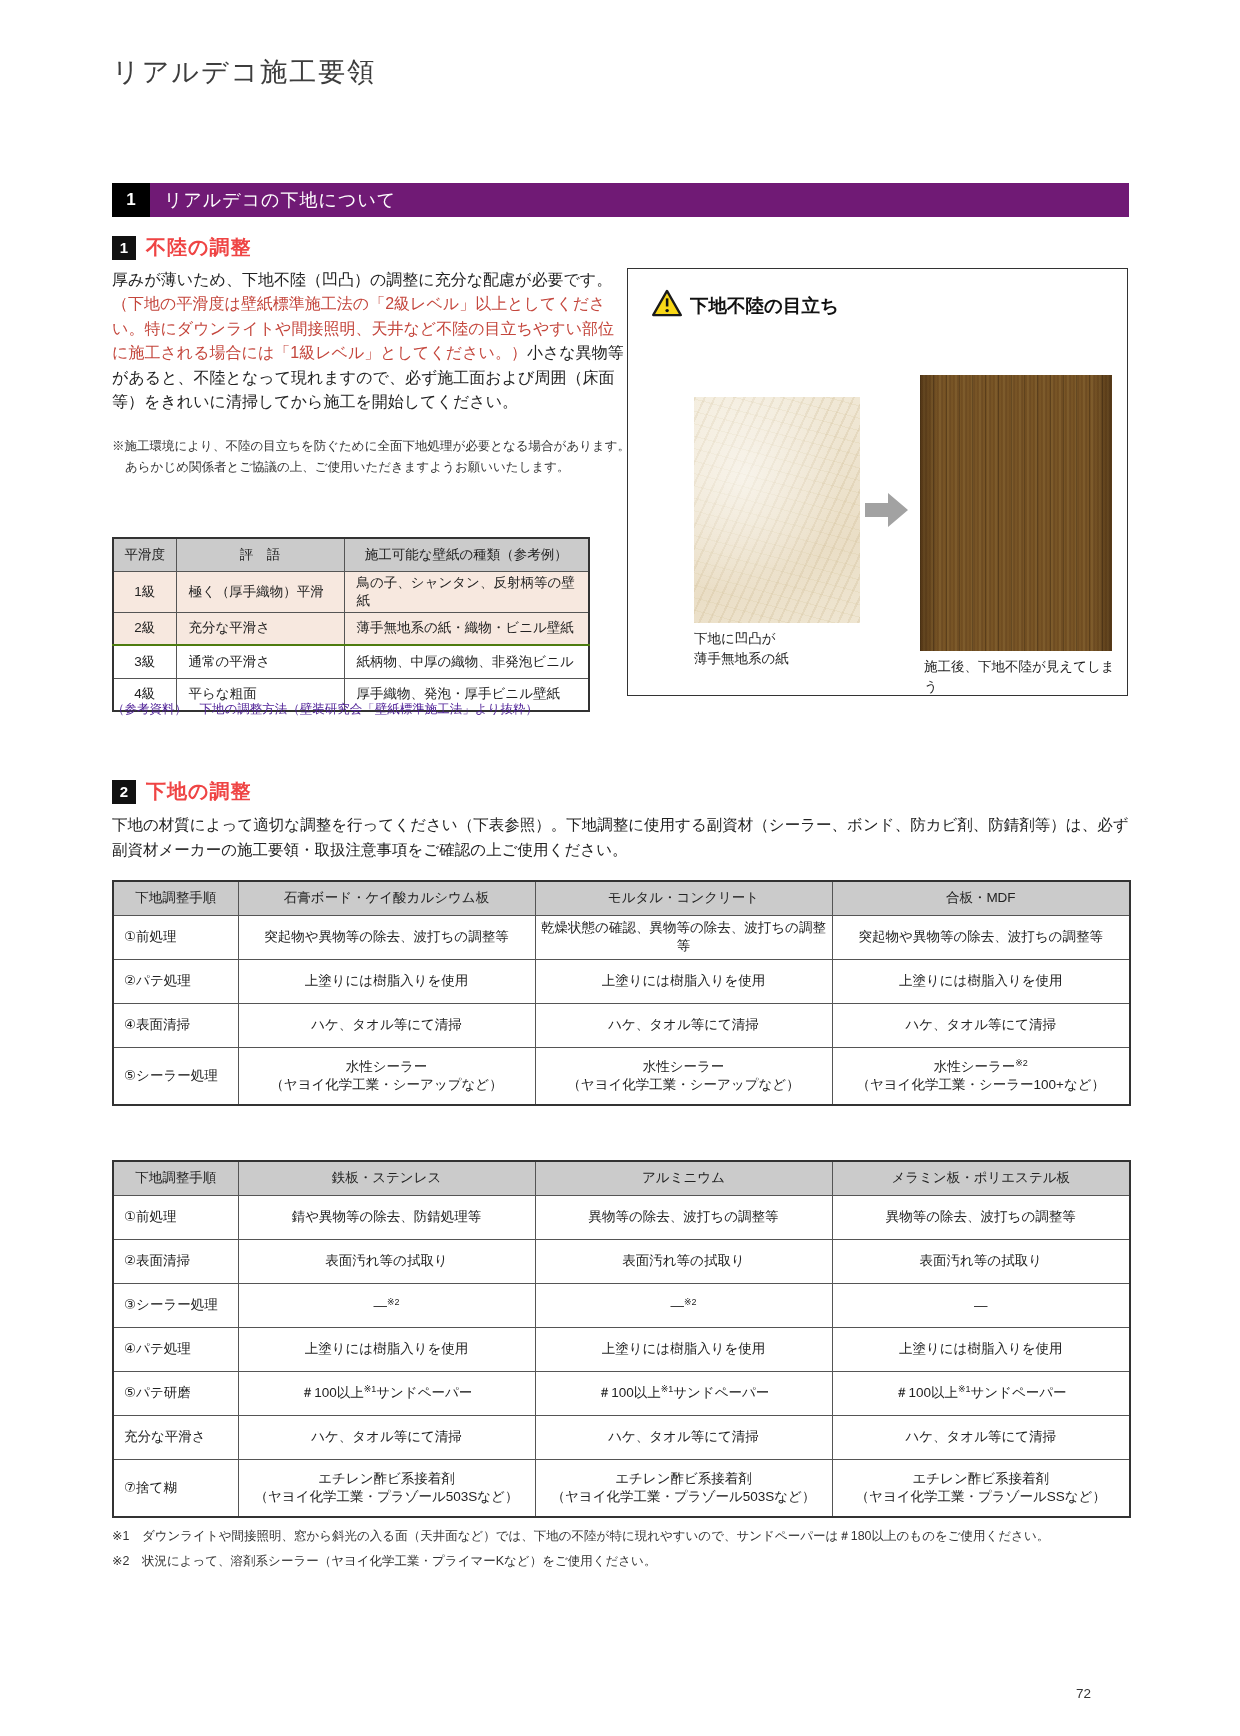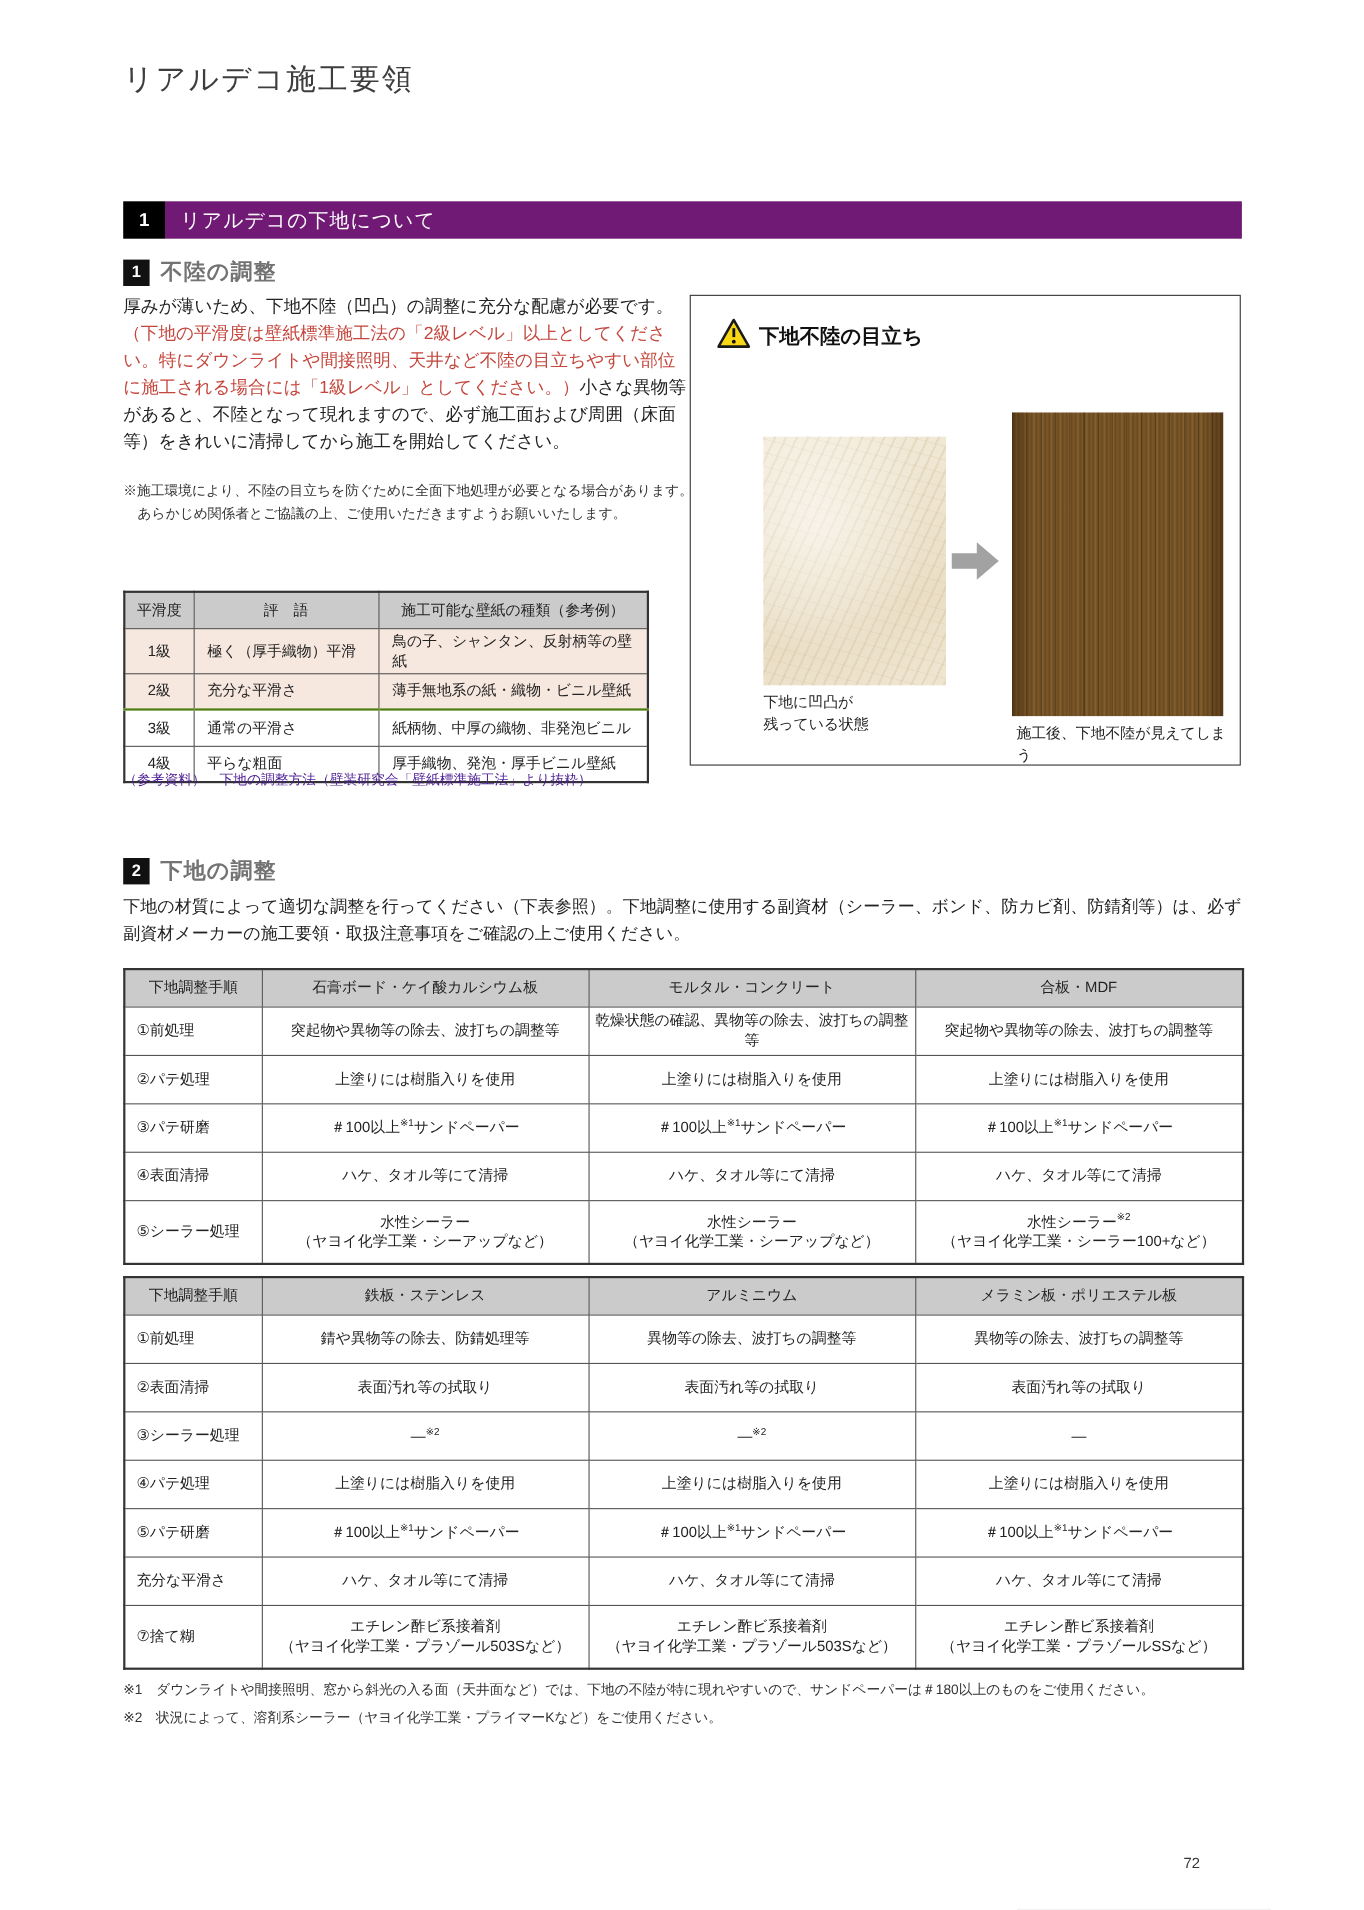--- a/index.html
+++ b/index.html
@@ -18,21 +18,21 @@
   #secbar { left:112px; top:183px; width:1017px; height:34px; display:flex; }
   #secbar .numbox { width:38px; height:34px; background:#000; color:#fff; font-size:17px; font-weight:bold;
     display:flex; align-items:center; justify-content:center; }
   #secbar .barlabel { flex:1; background:#701a75; color:#fff; font-size:18px; line-height:34px;
     padding-left:14px; letter-spacing:1px; }
 
   
   .subhead { display:flex; align-items:center; }
   .subhead .badge { width:24px; height:24px; background:#111; color:#fff; font-size:15px; font-weight:bold;
     display:flex; align-items:center; justify-content:center; }
-  .subhead .shlabel { margin-left:10px; color:#737373; font-size:20px; font-weight:bold; letter-spacing:1px; }
+  .subhead .shlabel { margin-left:10px; color:#ef4444; font-size:20px; font-weight:bold; letter-spacing:1px; }
   #sub1 { left:112px; top:234px; }
   #sub2 { left:112px; top:778px; }
 
   
   #para1 { left:112px; top:268px; width:512px; font-size:16px; line-height:1.53; color:#222; }
   #para1 .red { color:#c4463c; }
   #note1 { left:112px; top:436px; font-size:12.5px; line-height:1.65; color:#333;font-family:Liberation Serif, serif; }
   #note1 .nl2 { display:block; margin-left:13px; }
   #ref1  { left:112px; top:701px; font-size:12.5px; color:#4c1d95; }
   #intro2 { left:112px; top:813px; width:1020px; font-size:15.5px; line-height:1.6; color:#222; }
@@ -166,21 +166,21 @@
     </div>
     <div id="img-before"></div>
     <div id="img-after"></div>
     <div id="warrow">
       <svg width="44" height="40" viewBox="0 0 44 40">
           <path d="M0 13 H23 V3 L43 20 L23 37 V27 H0 Z" fill="#a2a2a2"></path>
         </svg>
     </div>
     <div id="wcap-before" class="wcap">
       <span style="display:block">下地に凹凸が</span>
-      <span style="display:block">残っている状態</span>
+      <span style="display:block">薄手無地系の紙</span>
     </div>
     <div id="wcap-after" class="wcap">施工後、下地不陸が見えてしまう</div>
   </div>
 
   <div id="sub2" class="abs subhead">
     <div class="badge">2</div>
     <div class="shlabel">下地の調整</div>
   </div>
 
   <p id="intro2" class="abs">下地の材質によって適切な調整を行ってください（下表参照）。下地調整に使用する副資材（シーラー、ボンド、防カビ剤、防錆剤等）は、必ず副資材メーカーの施工要領・取扱注意事項をご確認の上ご使用ください。</p>
@@ -206,26 +206,20 @@
         <td>乾燥状態の確認、異物等の除去、波打ちの調整等</td>
         <td>突起物や異物等の除去、波打ちの調整等</td>
       </tr>
       <tr>
         <td class="step">②パテ処理</td>
         <td>上塗りには樹脂入りを使用</td>
         <td>上塗りには樹脂入りを使用</td>
         <td>上塗りには樹脂入りを使用</td>
       </tr>
       <tr>
-        <td class="step">③パテ研磨</td>
-        <td><span>＃100以上</span><sup>※1</sup><span>サンドペーパー</span></td>
-        <td><span>＃100以上</span><sup>※1</sup><span>サンドペーパー</span></td>
-        <td><span>＃100以上</span><sup>※1</sup><span>サンドペーパー</span></td>
-      </tr>
-      <tr>
         <td class="step">④表面清掃</td>
         <td>ハケ、タオル等にて清掃</td>
         <td>ハケ、タオル等にて清掃</td>
         <td>ハケ、タオル等にて清掃</td>
       </tr>
       <tr class="tall">
         <td class="step">⑤シーラー処理</td>
         <td>
               <div class="cellline"><span>水性シーラー</span><sup></sup></div>
               <div class="cellline">（ヤヨイ化学工業・シーアップなど）</div>

